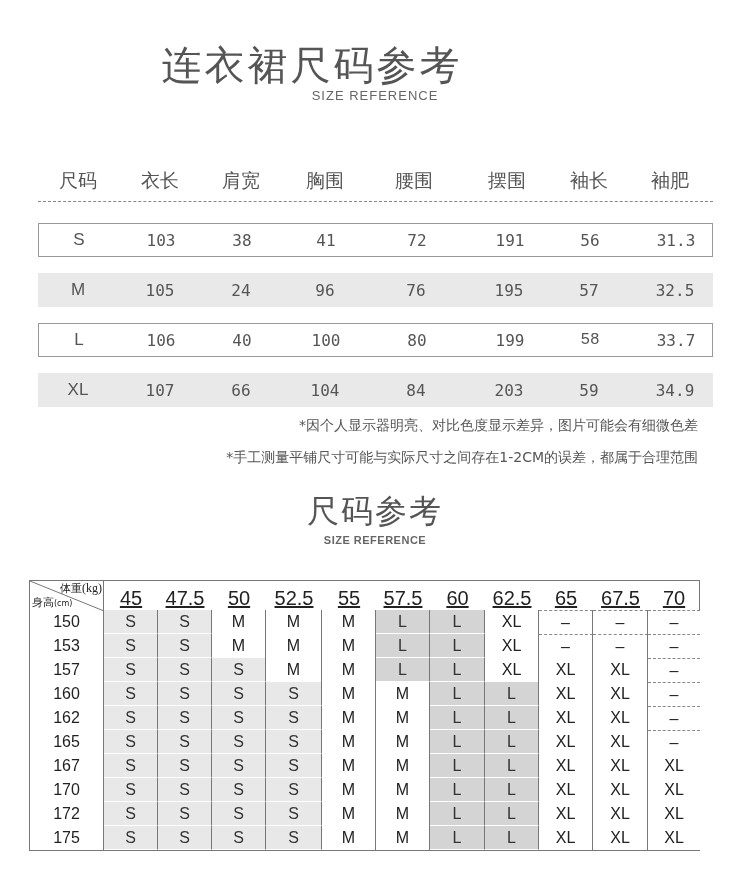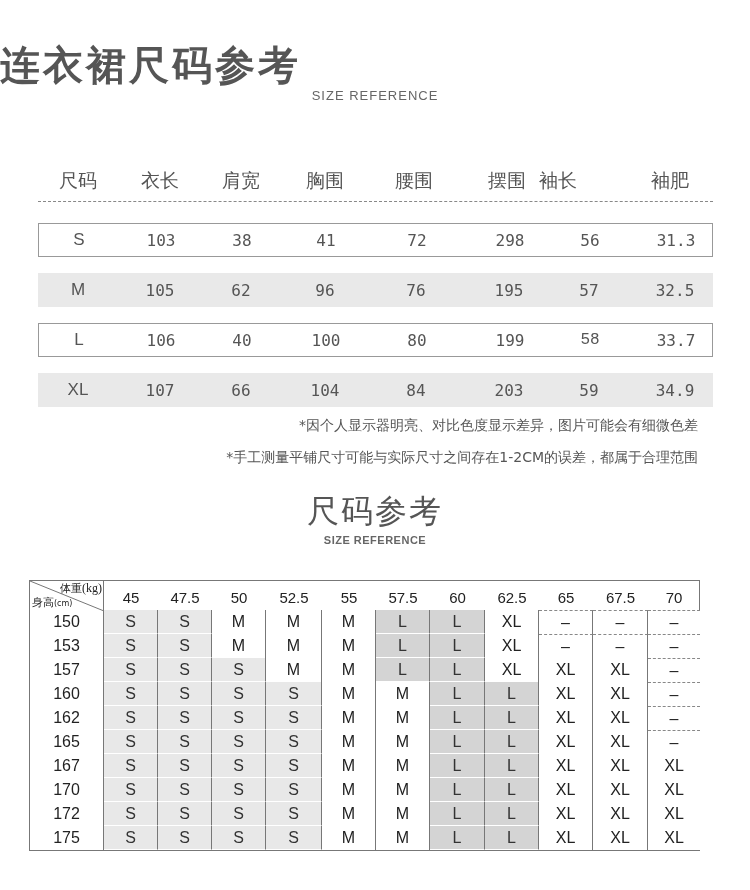--- a/index.html
+++ b/index.html
@@ -1,19 +1,19 @@
 <!DOCTYPE html>
 <html><head>
 <meta charset="utf-8">
 <style>
   html, body { margin:0; padding:0; background:#ffffff; }
   body { width:750px; height:890px; position:relative; overflow:hidden;
          font-family:"DejaVu Sans", sans-serif; color:#555; }
-  .title1 { position:absolute; top:38px; left:0; width:624px; 
-            font-size:40px; font-weight:bold; color:#555; letter-spacing:3px; }
+  .title1 { position:absolute; top:38px; left:0; width:624px; text-align:center;
+            font-size:40px; font-weight:normal; color:#555; letter-spacing:3px; }
   .sub1 { position:absolute; top:88px; left:0; width:750px; text-align:center;
           font-family:"Liberation Sans", sans-serif; font-size:13px; color:#666; letter-spacing:1px; }
   .hdr { position:absolute; top:168px; left:38px; width:674px; height:26px; }
   .hdr span { position:absolute; top:0; transform:translateX(-50%); font-size:19px; color:#555; white-space:nowrap; }
   .dash { position:absolute; top:201px; left:38px; width:675px; border-top:1px dashed #888; }
   .srow { position:absolute; left:38px; width:675px; height:34px; box-sizing:border-box; }
   .srow.outline { border:1px solid #999; background:#fff; }
   .srow.fill { background:#e9e9e9; }
   .srow span { position:absolute; top:50%; transform:translate(-50%,-50%);
                font-family:"DejaVu Sans Mono", monospace; font-size:16px; color:#555; }
@@ -25,21 +25,21 @@
           font-family:"Liberation Sans", sans-serif; font-size:11px; font-weight:bold; color:#666; letter-spacing:0.5px; }
   .grid { position:absolute; top:580px; left:29px; width:671px; height:271px;
           border:1px solid #777; box-sizing:border-box; background:#fff; }
   .corner { position:absolute; left:0; top:0; width:74px; height:30px; border-right:1px solid #777; box-sizing:border-box; overflow:hidden; }
   .corner svg { position:absolute; left:0; top:0; }
   .corner .wt { position:absolute; right:1px; top:0px; font-size:11px; color:#222; }
   .corner .wt small { font-size:12px;font-family:Liberation Serif, serif; }
   .corner .ht { position:absolute; left:2px; bottom:1px; font-size:11px; color:#222; }
   .corner .ht small { font-size:8px; }
   .wcol { position:absolute; top:0; height:30px; line-height:34px; text-align:center;
-          font-family:"Liberation Sans", sans-serif; font-size:15px; color:#222; }
+          font-family:"Liberation Sans", sans-serif; font-size:20px; color:#222;text-decoration:underline; }
   .hcell { position:absolute; left:0; width:74px; height:24px; line-height:24px; text-align:center;
            font-family:"Liberation Sans", sans-serif; font-size:16px; color:#222; border-right:1px solid #777; box-sizing:border-box; }
   .cell { position:absolute; height:24px; line-height:24px; text-align:center;
           font-family:"Liberation Sans", sans-serif; font-size:16px; color:#222;
           border-right:1px solid #777; box-sizing:border-box; }
   .cell.S { background:#e8e8e8; color:#333; border-bottom:1px solid #fff; }
   .cell.L { background:#d4d4d4; color:#333; border-bottom:1px solid #fff; }
   .cell.M, .cell.XL, .cell.dash { background:#fff; }
   .cell.last { border-right:none; }
 </style>
@@ -49,39 +49,39 @@
 <div class="title1">连衣裙尺码参考</div>
 <div class="sub1">SIZE REFERENCE</div>
 
 <div class="hdr" id="hdr">
     <span style="left: 40px;">尺码</span>
     <span style="left: 122px;">衣长</span>
     <span style="left: 203px;">肩宽</span>
     <span style="left: 287px;">胸围</span>
     <span style="left: 376px;">腰围</span>
     <span style="left: 469px;">摆围</span>
-    <span style="left: 520px;">袖长</span>
+    <span style="left: 551px;">袖长</span>
     <span style="left: 632px;">袖肥</span>
   </div>
 <div class="dash"></div>
 <div id="srows">
     <div class="srow outline" style="top: 223px;">
       <span class="sz" style="left: 40px;">S</span>
       <span style="left: 122px;">103</span>
       <span style="left: 203px;">38</span>
       <span style="left: 287px;">41</span>
       <span style="left: 378px;">72</span>
-      <span style="left: 471px;">298</span>
+      <span style="left: 471px;">191</span>
       <span style="left: 551px;">56</span>
       <span style="left: 637px;">31.3</span>
     </div>
     <div class="srow fill" style="top: 273px;">
       <span class="sz" style="left: 40px;">M</span>
       <span style="left: 122px;">105</span>
-      <span style="left: 203px;">62</span>
+      <span style="left: 203px;">24</span>
       <span style="left: 287px;">96</span>
       <span style="left: 378px;">76</span>
       <span style="left: 471px;">195</span>
       <span style="left: 551px;">57</span>
       <span style="left: 637px;">32.5</span>
     </div>
     <div class="srow outline" style="top: 323px;">
       <span class="sz" style="left: 40px;">L</span>
       <span style="left: 122px;">106</span>
       <span style="left: 203px;">40</span>

